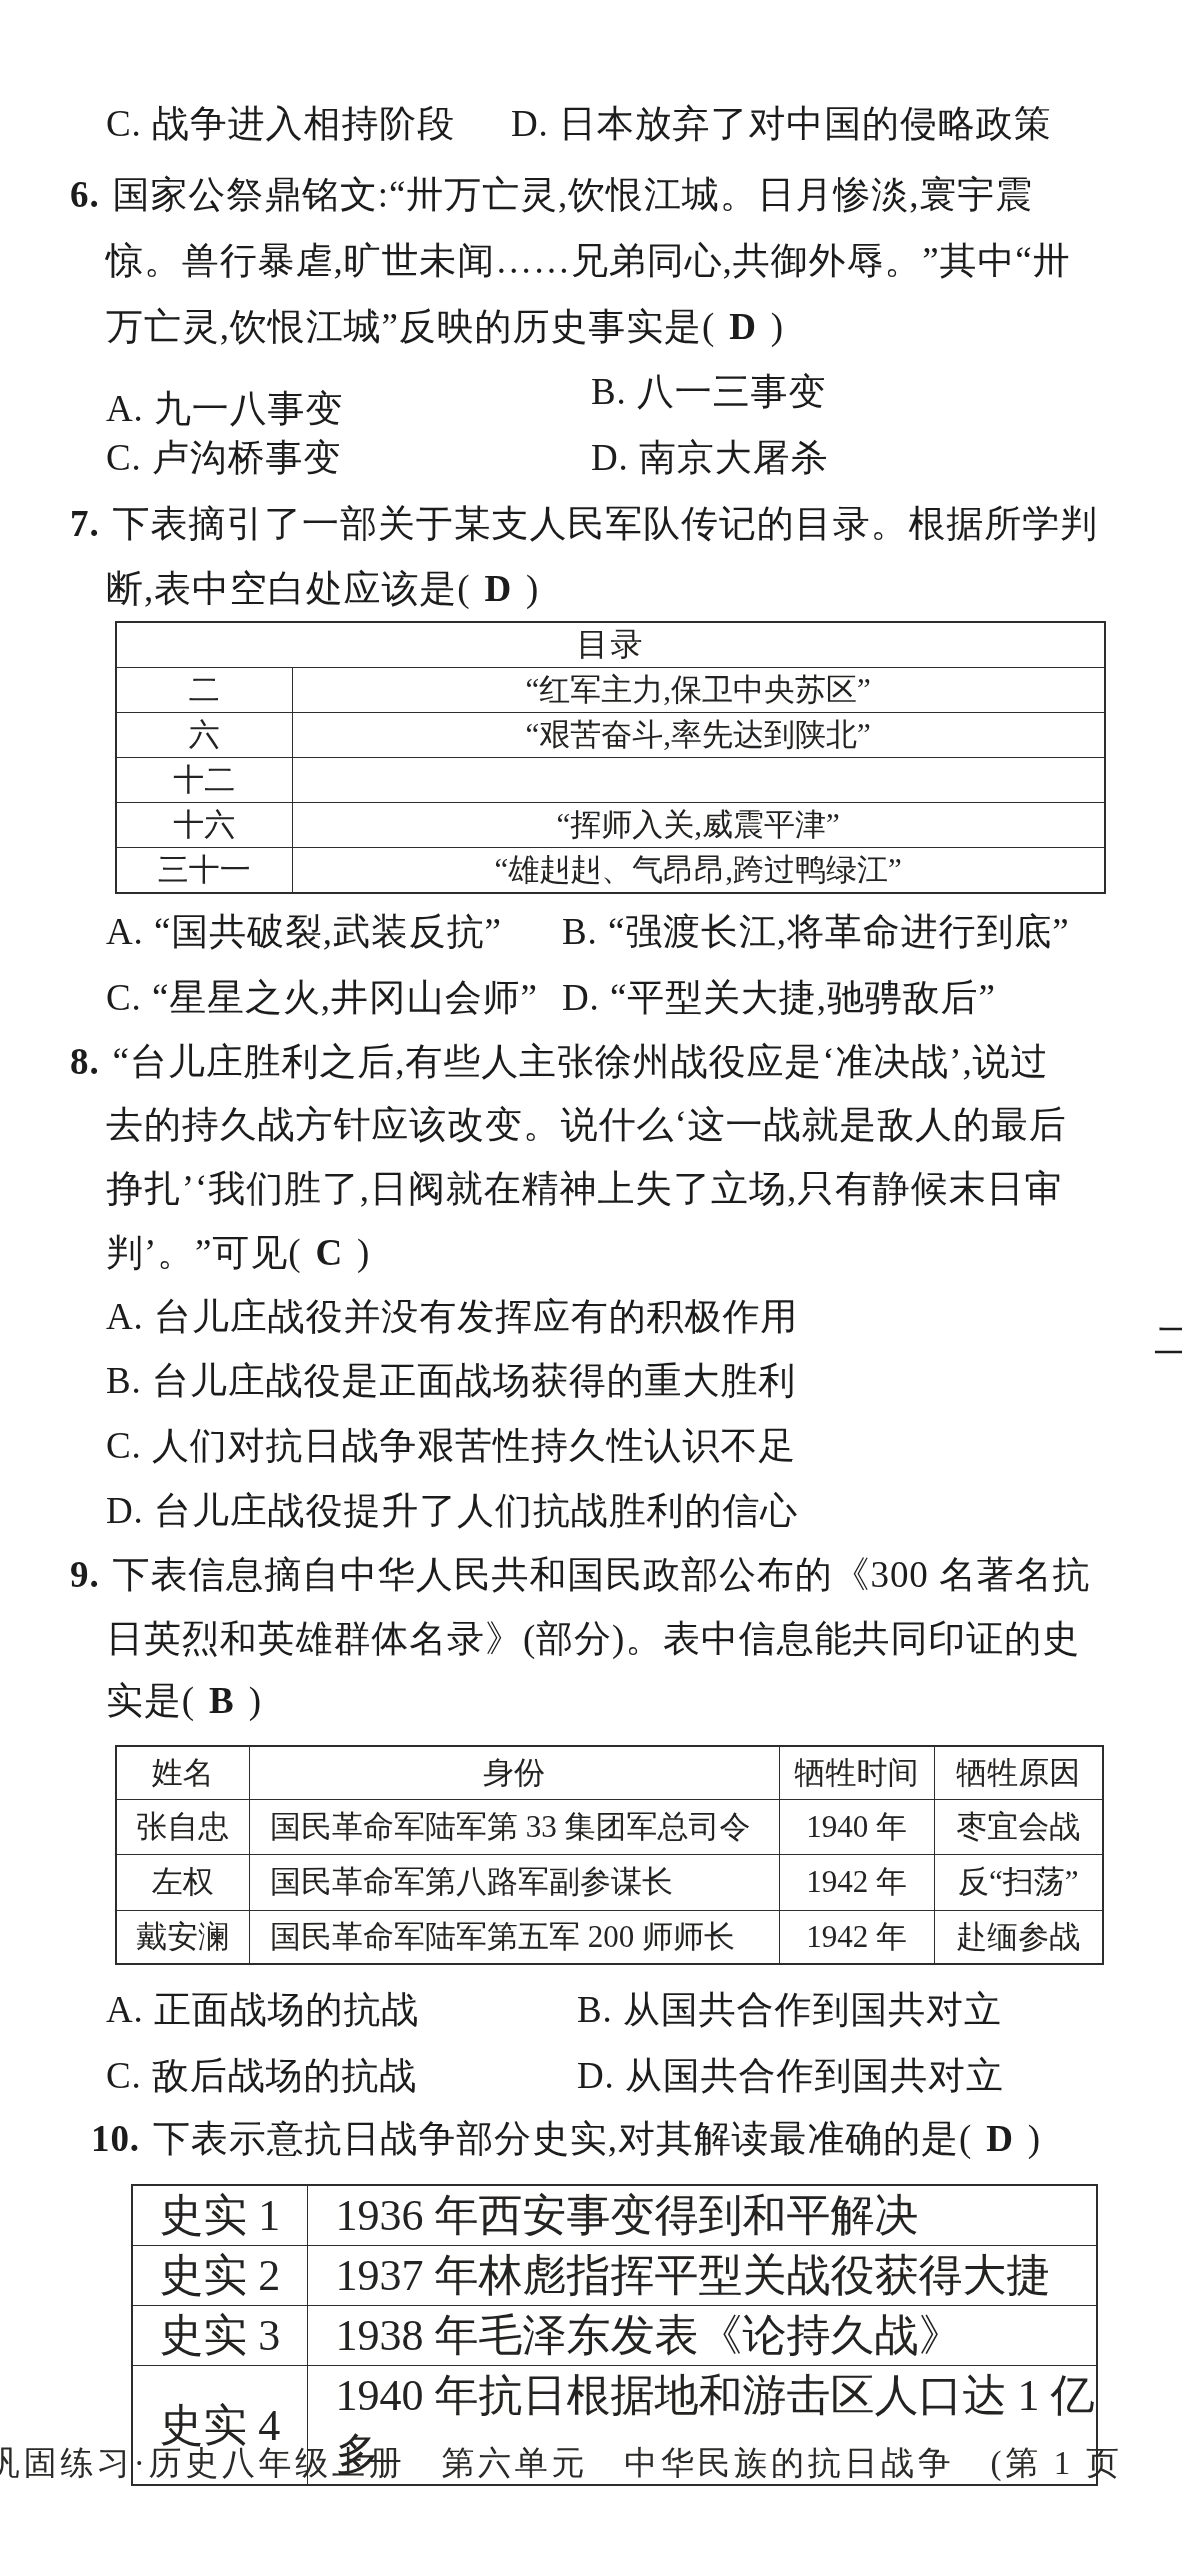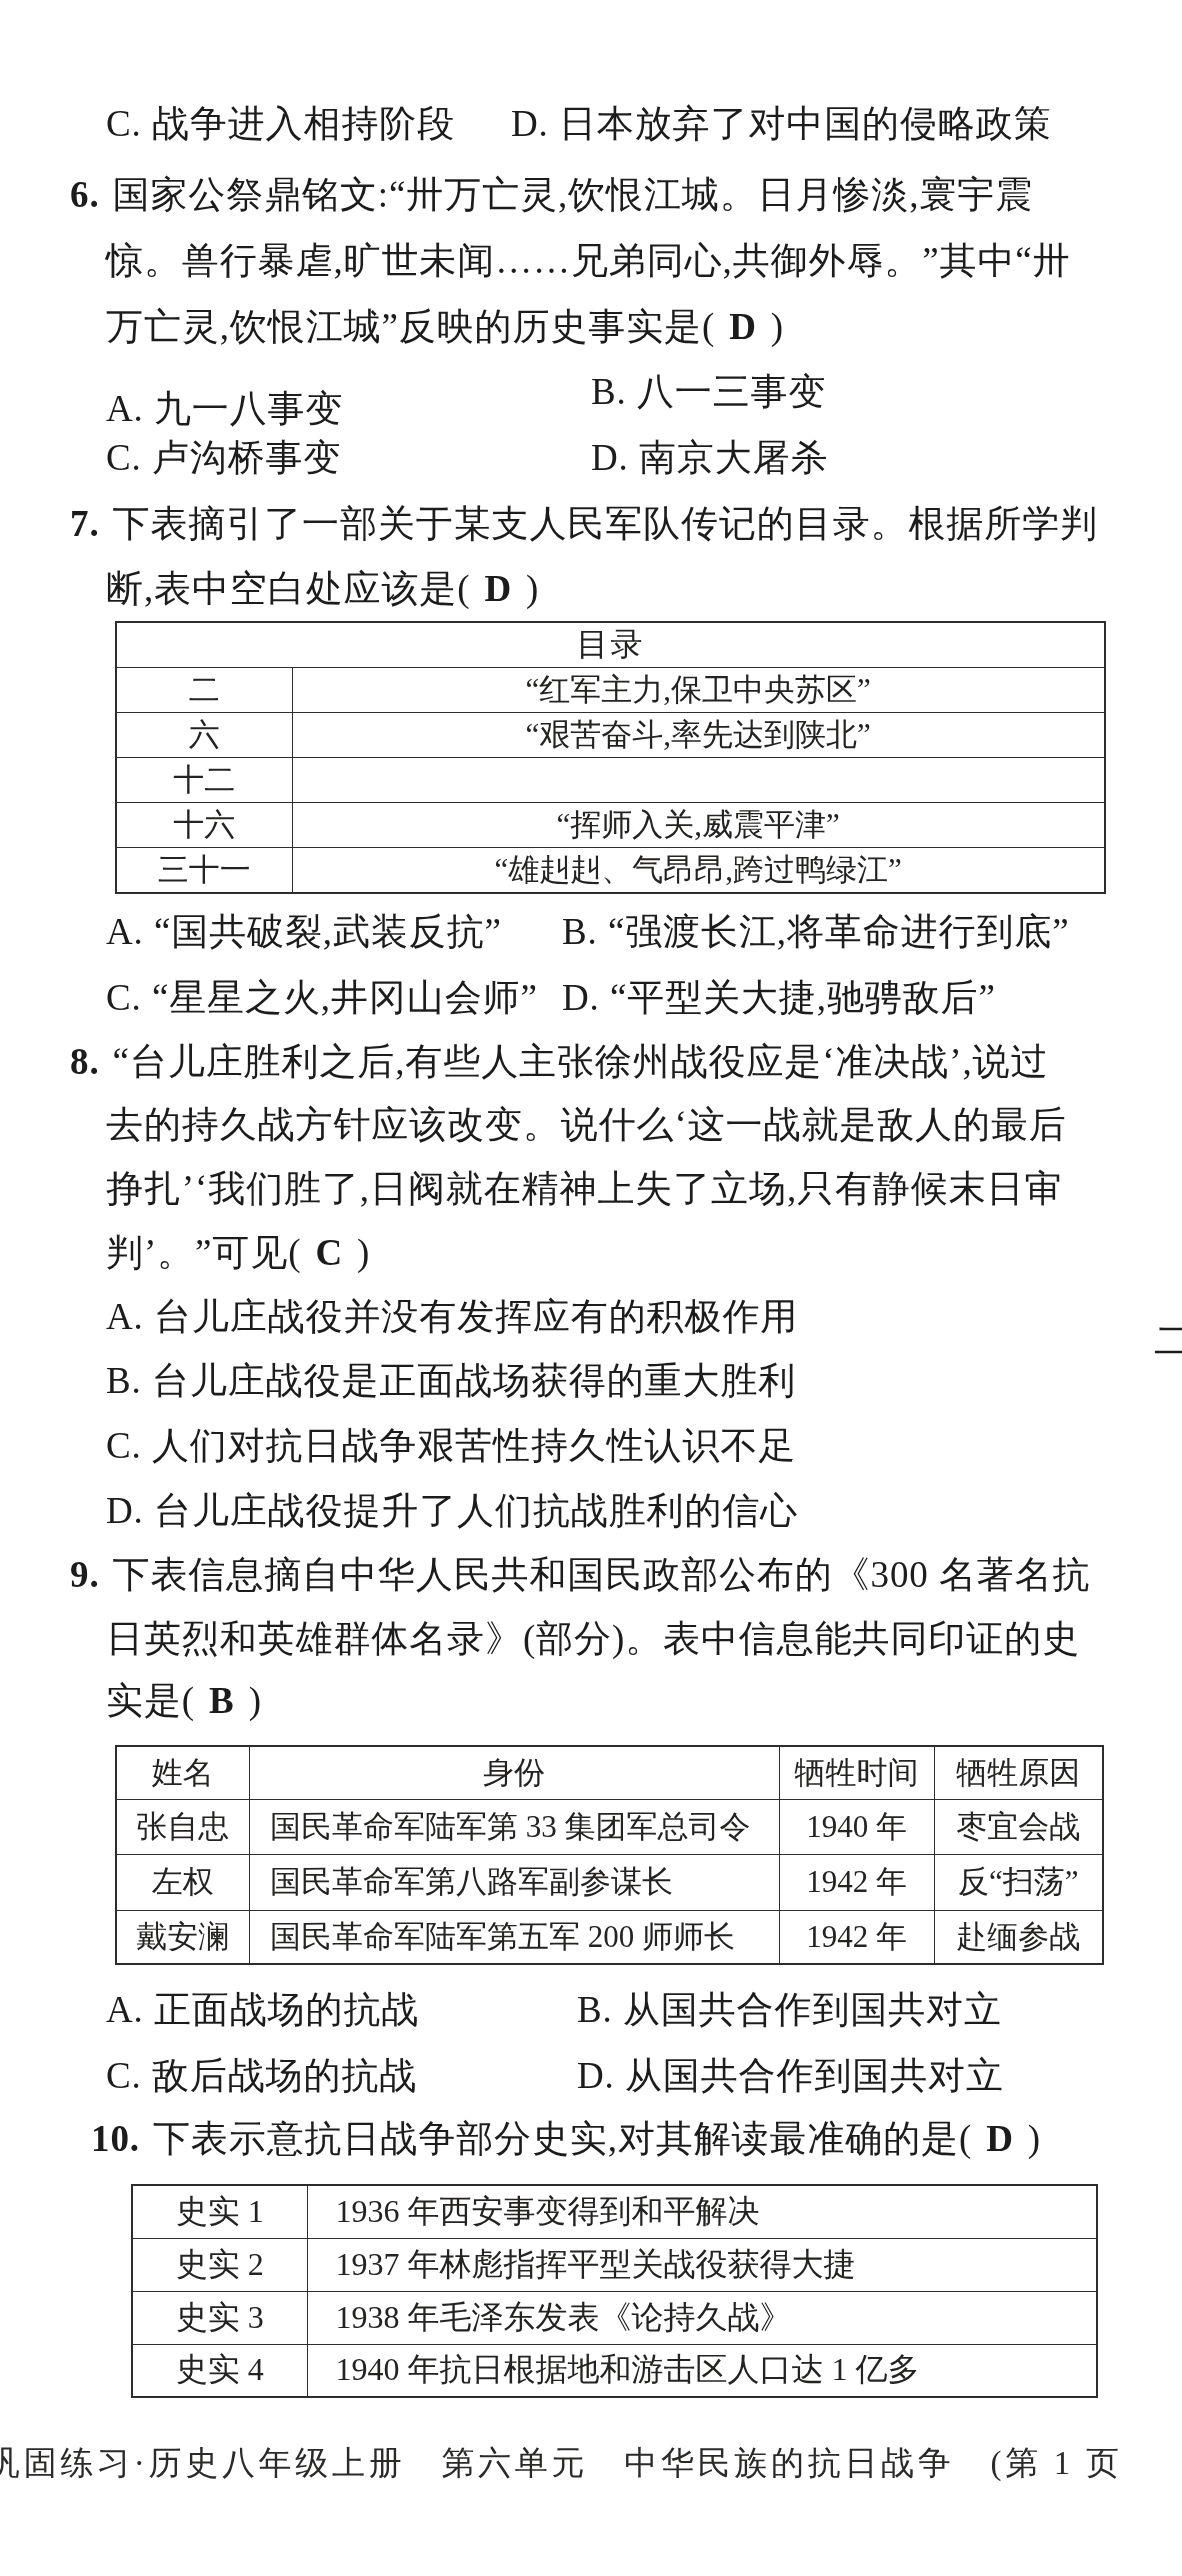--- a/index.html
+++ b/index.html
@@ -20,21 +20,21 @@
   .t1 .hdr{font-size:32px;letter-spacing:1.9px;}
   .r45{height:42px;}
   .r48{height:45px;}
   .r57{height:53px;}
   .r58{height:54px;}
   .r59{height:55px;padding-left:36px;}
   .r60{height:56px;}
   .t2{left:115px;top:1745px;width:986px;}
   .t2 .left{text-align:left;padding-left:20.6px;}
   .t3{left:131px;top:2184px;width:967px;}
-  .t3 td{font-size:32px;margin-left:48px;}
+  .t3 td{font-size:44px;margin-left:48px;}
   .t3 .left{text-align:left;padding-left:28px;}
   .footer{
     position:absolute;top:2441px;left:-13px;font-size:33px;color:#2a2a28;
     letter-spacing:3.7px;display:flex;gap:36px;white-space:nowrap;
   }
   .marker{position:absolute;left:1154px;top:1316px;font-size:37px;}
 </style>
 </head>
 <body>
 

